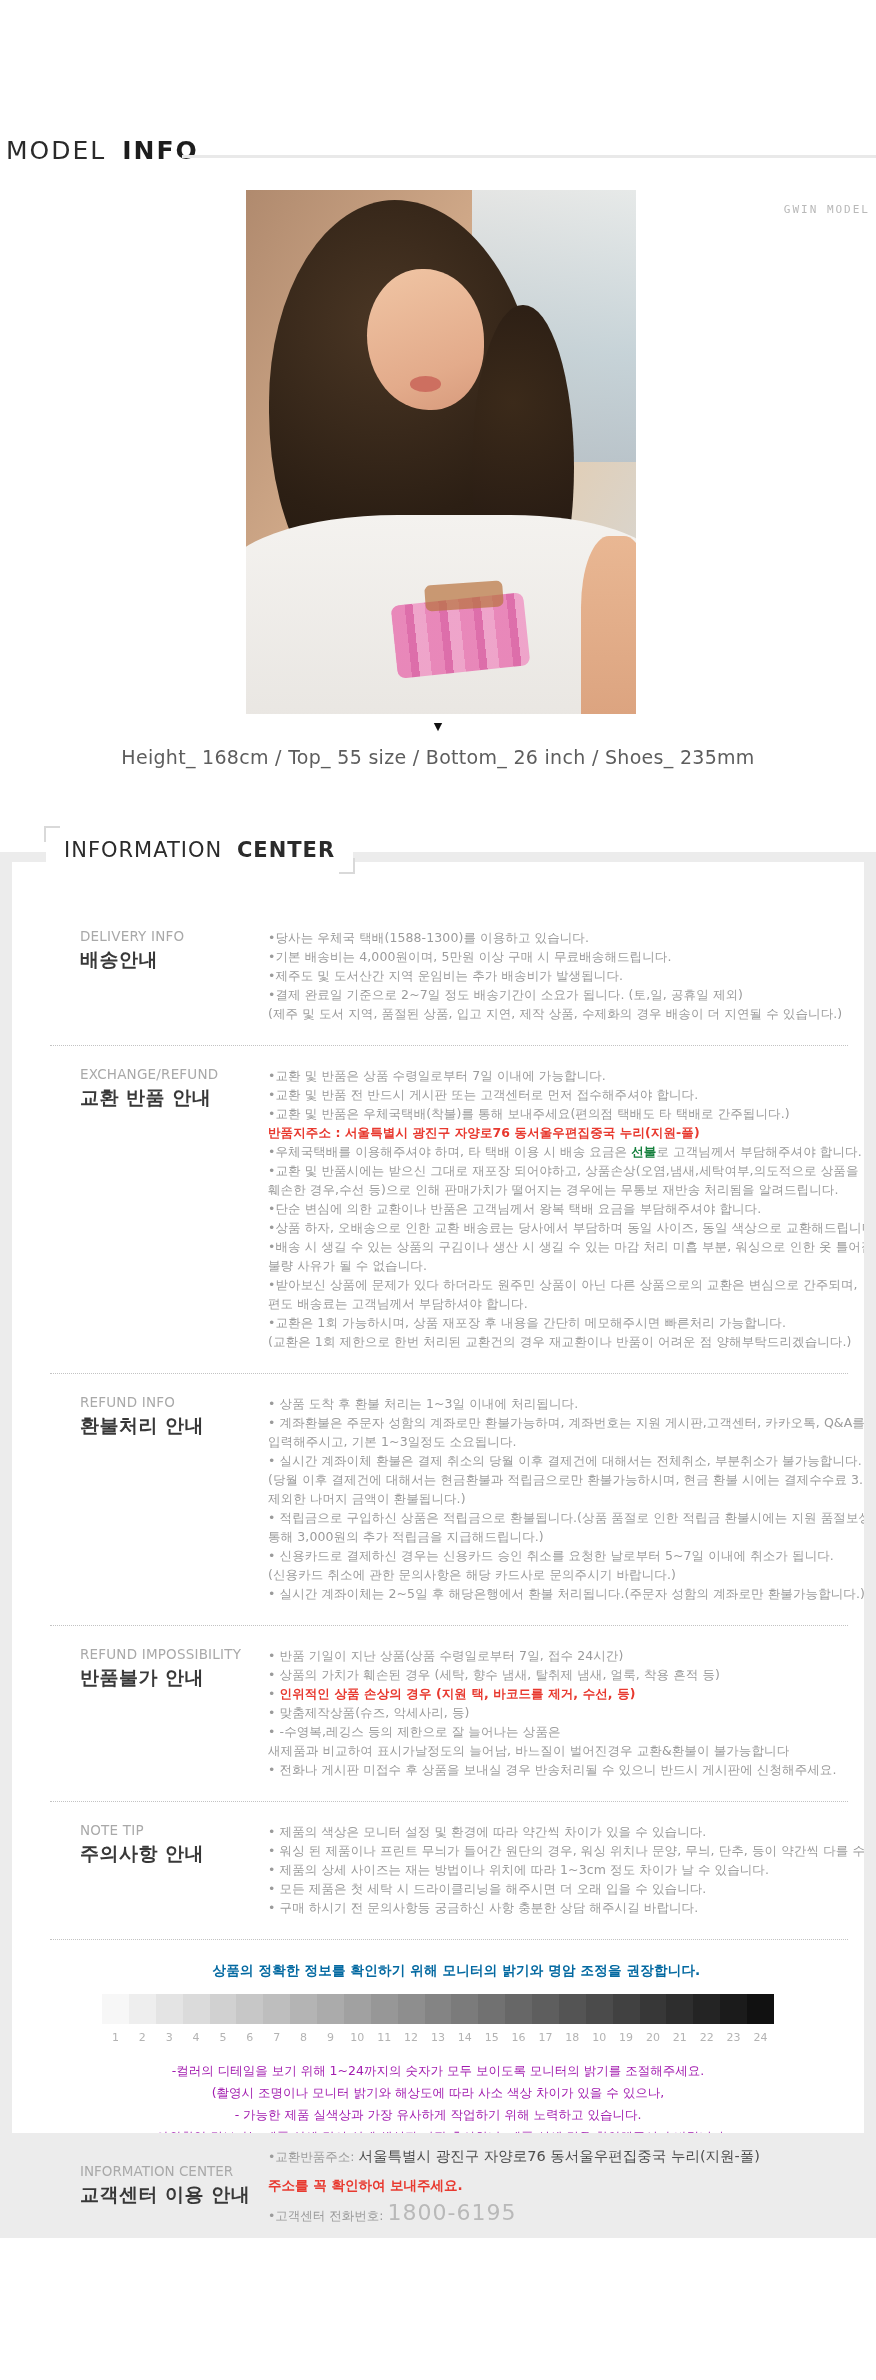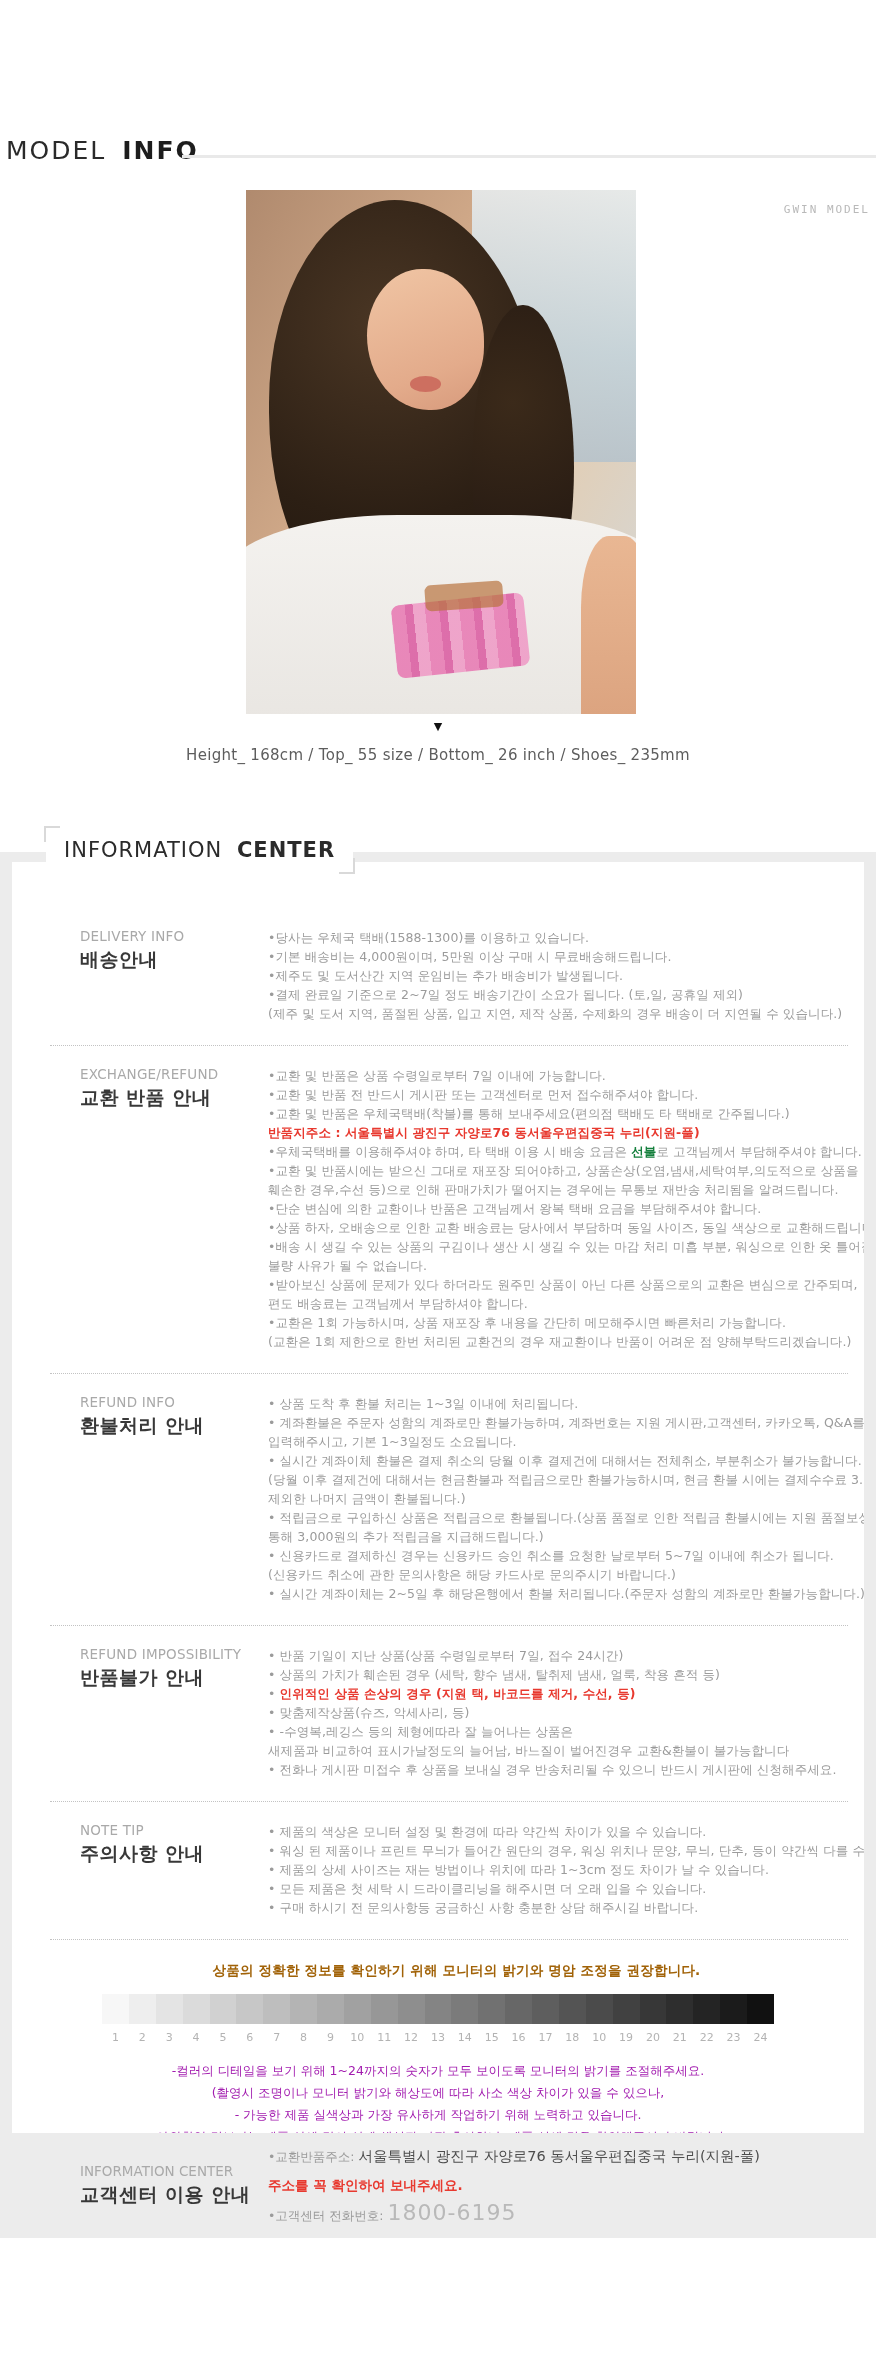--- a/index.html
+++ b/index.html
@@ -27,21 +27,21 @@
     background:linear-gradient(160deg,#f0c5a4 0%,#e3ab8b 70%,#d79a7c 100%);}
   .ph-lips{position:absolute;left:42%;top:35.5%;width:8%;height:3%;border-radius:50%;background:#cd6f60;}
   .ph-shirt{position:absolute;left:-6%;bottom:-2%;width:112%;height:40%;border-radius:40% 34% 0 0/30% 24% 0 0;
     background:linear-gradient(180deg,#f4f2ef 0%,#e9e6e2 100%);}
   .ph-print1{position:absolute;left:38%;bottom:8%;width:34%;height:14%;transform:rotate(-6deg);
     background:repeating-linear-gradient(90deg,#e76fae 0 14px,#d94f9b 14px 22px,#ef93c3 22px 34px);opacity:.8;border-radius:8px;}
   .ph-print2{position:absolute;left:46%;bottom:20%;width:20%;height:5%;transform:rotate(-4deg);background:#b8743f;opacity:.7;border-radius:6px;}
   .ph-arm{position:absolute;right:-4%;bottom:0;width:18%;height:34%;border-radius:40% 40% 0 0;background:linear-gradient(180deg,#e9b793,#dca480);}
 
   .down-arrow{position:absolute;left:0;top:720px;width:876px;text-align:center;font-size:11px;color:#111;}
-  .caption{position:absolute;left:0;top:746px;width:876px;text-align:center;font-size:15px;color:#5d5d5d;letter-spacing:.3px;}
+  .caption{position:absolute;left:0;top:746px;width:876px;text-align:center;font-size:19px;color:#5d5d5d;letter-spacing:.3px;}
 
   
   .info-wrap{position:absolute;left:0;top:852px;width:876px;height:1386px;background:#ececec;}
   .info-panel{position:absolute;left:12px;top:10px;width:852px;height:1271px;background:#fff;overflow:hidden;}
   .info-title{position:absolute;left:46px;top:-24px;background:#fff;padding:10px 18px;font-size:21px;letter-spacing:1px;color:#2b2b2b;z-index:3;}
   .info-title .light{font-weight:normal;}
   .info-title .bold{font-weight:bold;margin-left:7px;}
   .corner-tl{position:absolute;left:-2px;top:-2px;width:14px;height:14px;border-left:2px solid #d9d9d9;border-top:2px solid #d9d9d9;}
   .corner-br{position:absolute;right:-2px;bottom:-2px;width:14px;height:14px;border-right:2px solid #d9d9d9;border-bottom:2px solid #d9d9d9;}
 
@@ -51,21 +51,21 @@
   .row-label .en{font-size:13.5px;color:#a9a9a9;letter-spacing:.2px;}
   .row-label .kr{font-size:19px;font-weight:bold;color:#383838;margin-top:3px;letter-spacing:.5px;}
   .row-content{flex:1;min-width:0;}
   .line{font-size:12.5px;line-height:19px;color:#9b9b9b;letter-spacing:.1px;white-space:nowrap;}
   .line .red{color:#e8392f;font-weight:bold;}
   .line .em{color:#15803d;font-weight:bold;}
   .dotsep{border-top:1px dotted #c3c3c3;margin:6px 16px 6px 38px;}
 
   
   .monitor{padding:16px 0 0 0;text-align:center;}
-  .monitor-notice{font-size:13.5px;font-weight:bold;color:#a16207;letter-spacing:.2px;margin-left:37px;}
+  .monitor-notice{font-size:13.5px;font-weight:bold;color:#0369a1;letter-spacing:.2px;margin-left:37px;}
   .gray-bar{display:flex;width:672px;height:30px;margin:14px auto 0 auto;}
   .gray-bar .sw{flex:1;}
   .gray-nums{display:flex;width:672px;margin:7px auto 0 auto;}
   .gray-nums .num{flex:1;text-align:center;font-size:11px;color:#b3b3b3;}
   .monitor-paras{margin-top:16px;}
   .monitor-paras .pline{font-size:12.5px;line-height:22px;color:#a21caf;text-align:center;}
 
   
   .footer-band{position:absolute;left:0;bottom:0;width:876px;height:105px;display:flex;align-items:center;padding-left:80px;box-sizing:border-box;}
   .footer-label{width:188px;flex:none;}
@@ -176,21 +176,21 @@
         <div class="row">
           <div class="row-label">
             <div class="en">REFUND IMPOSSIBILITY</div>
             <div class="kr">반품불가 안내</div>
           </div>
           <div class="row-content">
               <div class="line"><span>• 반품 기일이 지난 상품(상품 수령일로부터 7일, 접수 24시간)</span></div>
               <div class="line"><span>• 상품의 가치가 훼손된 경우 (세탁, 향수 냄새, 탈취제 냄새, 얼룩, 착용 흔적 등)</span></div>
               <div class="line"><span>• </span><span class="red">인위적인 상품 손상의 경우 (지원 택, 바코드를 제거, 수선, 등)</span></div>
               <div class="line"><span>• 맞춤제작상품(슈즈, 악세사리, 등)</span></div>
-              <div class="line"><span>• -수영복,레깅스 등의 체형에따라 잘 늘어나는 상품은</span></div>
+              <div class="line"><span>• -수영복,레깅스 등의 제한으로 잘 늘어나는 상품은</span></div>
               <div class="line"><span>새제품과 비교하여 표시가날정도의 늘어남, 바느질이 벌어진경우 교환&amp;환불이 불가능합니다</span></div>
               <div class="line"><span>• 전화나 게시판 미접수 후 상품을 보내실 경우 반송처리될 수 있으니 반드시 게시판에 신청해주세요.</span></div>
             </div>
         </div>
 
         <div class="dotsep"></div>
 
         <div class="row">
           <div class="row-label">
             <div class="en">NOTE TIP</div>

